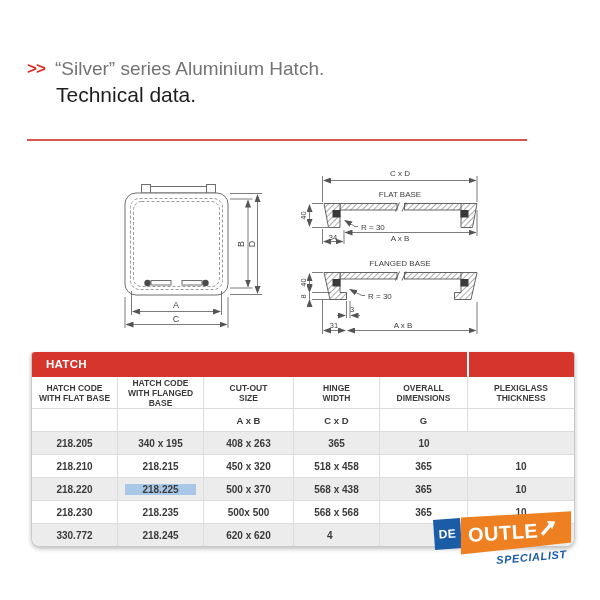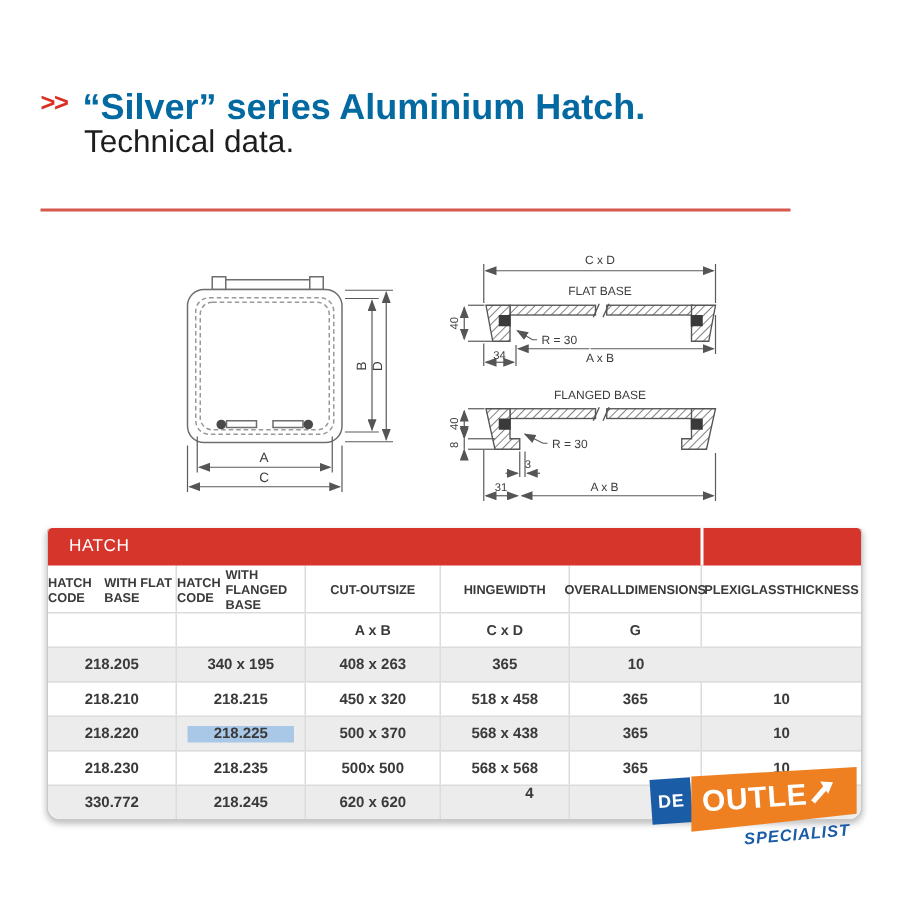--- a/index.html
+++ b/index.html
@@ -2,39 +2,39 @@
 <html><head>
 <meta charset="utf-8">
 <style>
   html,body{margin:0;padding:0;background:#ffffff;}
   .page{position:relative;width:600px;height:600px;background:#fff;overflow:hidden;
         font-family:"Liberation Sans",sans-serif;color:#1d1d1d;}
 
   
   .chevrons{position:absolute;left:27px;top:59px;font-size:17px;font-weight:bold;
             color:#dc2f23;letter-spacing:-1px;}
-  .title{position:absolute;left:55px;top:58px;font-size:24px;font-weight:bold;color:#0369a1;}
+  .title{position:absolute;left:55px;top:58px;font-size:19px;font-weight:normal;color:#737373;}
   .subtitle{position:absolute;left:56px;top:83px;font-size:21px;font-weight:normal;color:#1d1d1d;}
   .red-rule{position:absolute;left:27px;top:139px;width:500px;height:2px;background:#d5574e;}
 
   
   .drawing{position:absolute;left:60px;top:155px;}
   .drawing text{font-family:"Liberation Sans",sans-serif;fill:#3c3c3c;}
 
   
   .htable{position:absolute;left:31px;top:352px;width:542px;background:#fff;
           border:1px solid #c9c9c9;border-top:none;border-radius:3px 3px 9px 9px;
           box-shadow:0 2px 4px rgba(0,0,0,.25);font-size:10px;color:#3a3a3a;}
   .band{position:relative;height:25px;background:#d6352c;border-radius:3px 3px 0 0;}
   .band-title{position:absolute;left:14px;top:0;line-height:25px;color:#fff;
-              font-weight:normal;font-size:11.5px;letter-spacing:.3px;}
+              font-weight:bold;font-size:11.5px;letter-spacing:.3px;}
   .band-gap{position:absolute;left:435px;top:0;bottom:0;width:2px;background:#fff;}
   .trow{display:grid;grid-template-columns:86px 86px 90px 86px 88px auto;}
-  .cell{display:flex;flex-direction:row;align-items:center;justify-content:center;
-        text-align:left;border-right:1px solid #dcdcdc;min-height:100%;}
+  .cell{display:flex;flex-direction:column;align-items:center;justify-content:center;
+        text-align:center;border-right:1px solid #dcdcdc;min-height:100%;}
   .cell:last-child{border-right:none;}
   .thead{height:31px;border-bottom:1px solid #dcdcdc;}
   .thead .cell{font-weight:bold;font-size:8.5px;line-height:10px;}
   .subrow{height:22px;border-bottom:1px solid #dcdcdc;font-weight:bold;font-size:9.5px;}
   .drow{height:22px;border-bottom:1px solid #dcdcdc;font-weight:bold;}
   .drow:last-child{border-bottom:none;border-radius:0 0 9px 9px;overflow:hidden;}
   .drow.odd{background:#ececec;}
   .sel{background:#a9c7e6;padding:0 17px;}
   .cell.partial{align-items:flex-start;padding-left:33px;box-sizing:border-box;}
 

